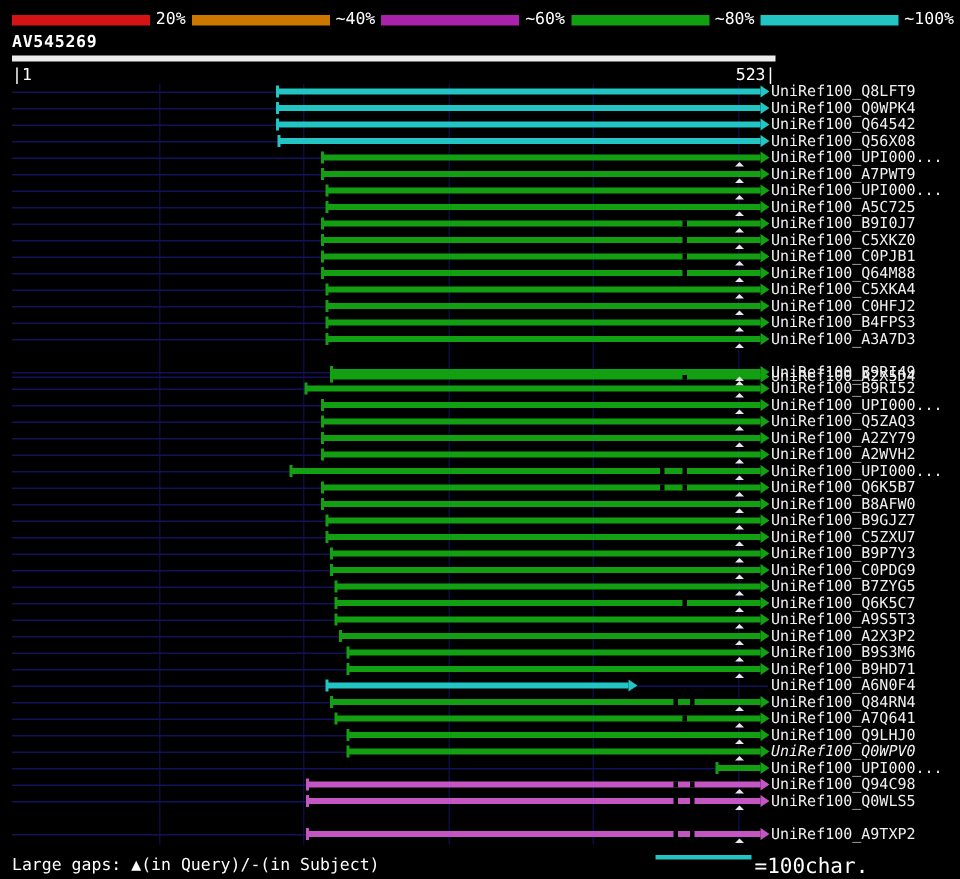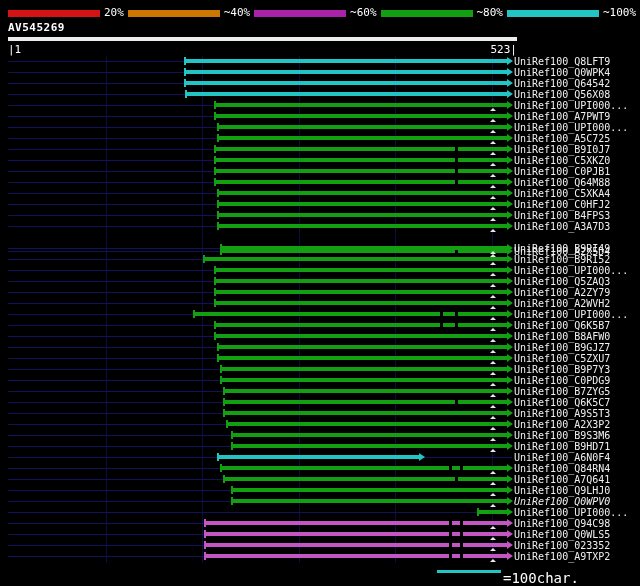--- a/index.html
+++ b/index.html
@@ -411,38 +411,29 @@
       <div class="row" style="top: 473px;">
         <div class="baseline"></div>
         <div class="bar" style="left: 205px; width: 302.2px; background: rgb(195, 86, 195);"></div>
         <div class="ltick" style="left: 204px; background: rgb(195, 86, 195);"></div>
         <div class="arrow" style="left: 507.2px; border-left-color: rgb(195, 86, 195);"></div>
         <div class="sgap" style="left: 449.3px;"></div>
         <div class="sgap" style="left: 459.9px;"></div>
         <div class="qgap" style="left: 489.8px;"></div>
         <div class="rlabel">UniRef100_Q0WLS5</div>
       </div>
-      <div class="row" style="top: 484px;">
+      <div class="row" style="top: 495px;">
         <div class="baseline"></div>
         <div class="bar" style="left: 205px; width: 302.2px; background: rgb(195, 86, 195);"></div>
         <div class="ltick" style="left: 204px; background: rgb(195, 86, 195);"></div>
         <div class="arrow" style="left: 507.2px; border-left-color: rgb(195, 86, 195);"></div>
         <div class="sgap" style="left: 449.3px;"></div>
         <div class="sgap" style="left: 459.9px;"></div>
         <div class="qgap" style="left: 489.8px;"></div>
-        <div class="rlabel">UniRef100_023352</div>
-      </div>
-      <div class="row" style="top: 495px;">
-        <div class="baseline"></div>
-        <div class="bar" style="left: 205px; width: 302.2px; background: rgb(195, 86, 195);"></div>
-        <div class="ltick" style="left: 204px; background: rgb(195, 86, 195);"></div>
-        <div class="arrow" style="left: 507.2px; border-left-color: rgb(195, 86, 195);"></div>
-        <div class="sgap" style="left: 449.3px;"></div>
-        <div class="sgap" style="left: 459.9px;"></div>
-        <div class="qgap" style="left: 489.8px;"></div>
         <div class="rlabel">UniRef100_A9TXP2</div>
       </div>
     </div>
+  <div id="legend-left">Large gaps: ▲(in Query)/-(in Subject)</div>
   <div id="legend-right">
     <span id="legend-line" style="background: rgb(34, 196, 196);"></span>
     <span>=100char.</span>
   </div>
 </div>
 
 </body></html>

